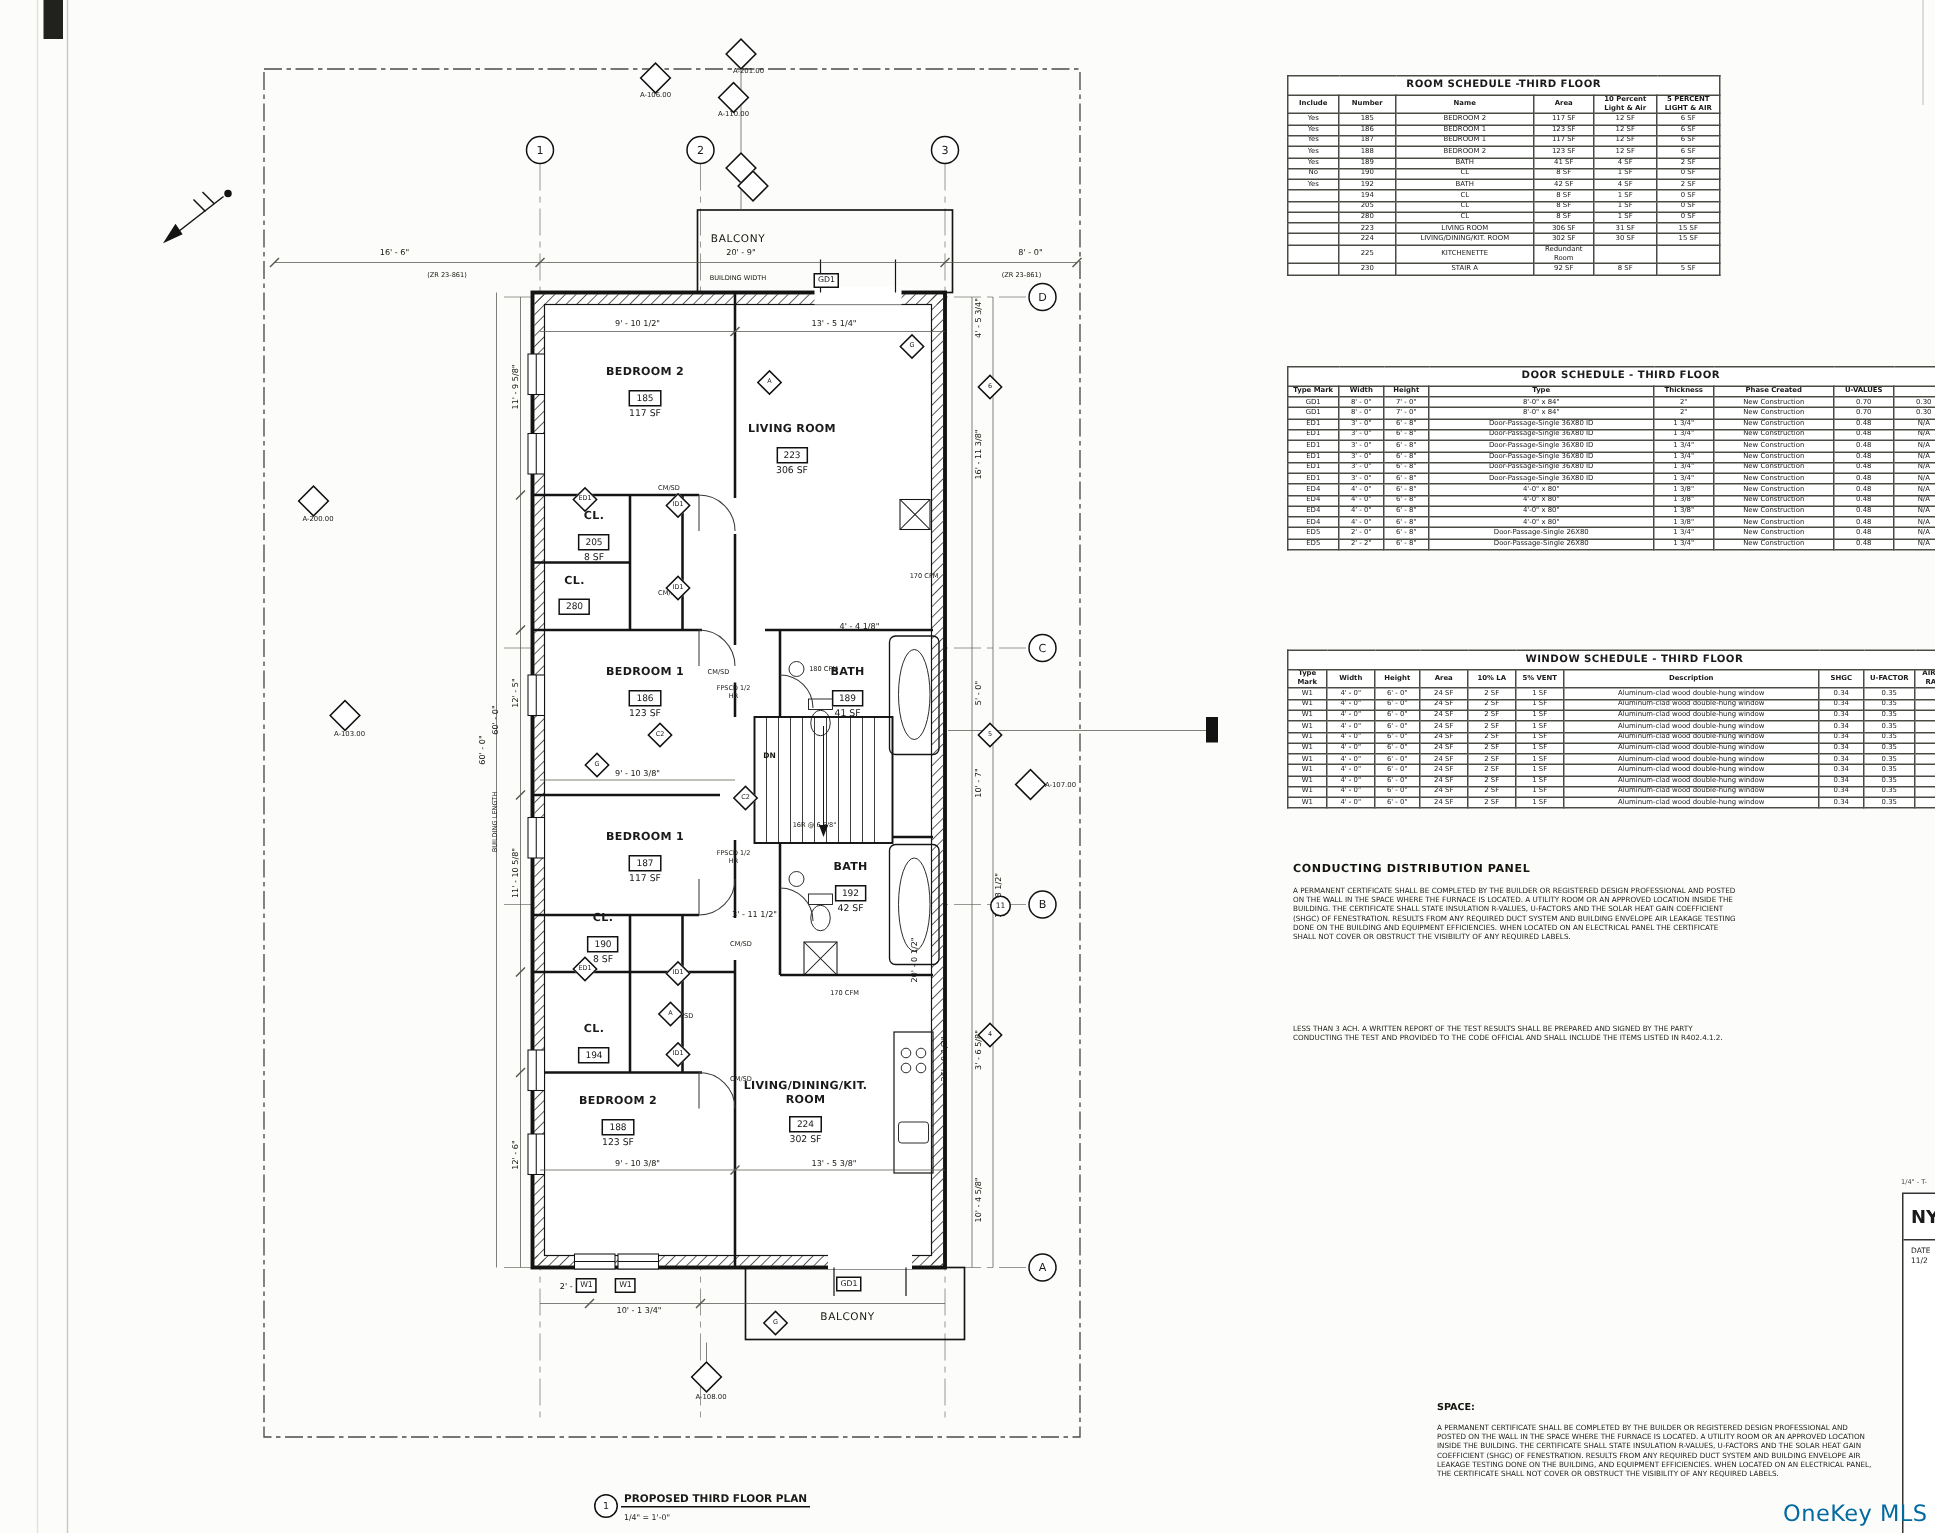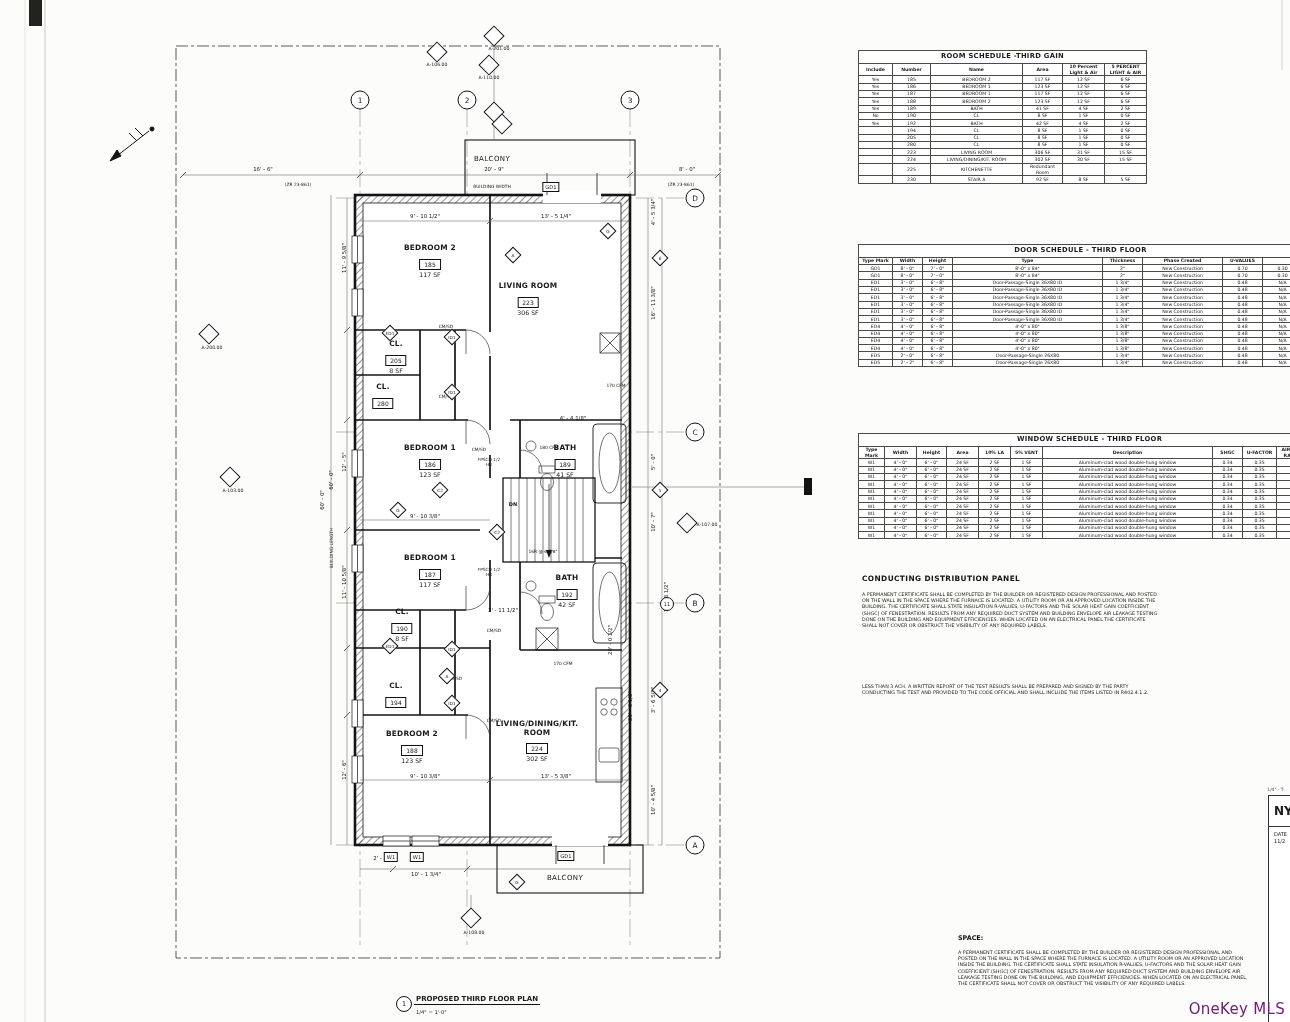--- a/index.html
+++ b/index.html
@@ -41,21 +41,21 @@
   table.sched .sched-title{font-size:6.8px;font-weight:bold;padding:2px 0;letter-spacing:.3px;}
   table.sched th{font-weight:bold;}
   
   .para{position:absolute;font-size:4.8px;line-height:1.3;color:#22211d;}
   .h-title{position:absolute;font-weight:bold;color:#15140f;}
   
   .callout-title{position:absolute;font-size:7px;font-weight:bold;border-bottom:1px solid #111;padding:0 2px 1px 2px;}
   .callout-scale{position:absolute;font-size:5.2px;}
   
   .tblock{position:absolute;border:1px solid #333;background:#fff;}
-  .watermark{position:absolute;right:5px;bottom:4px;font-size:15px;color:#701a75;letter-spacing:.3px;}
+  .watermark{position:absolute;right:5px;bottom:4px;font-size:15px;color:#0369a1;letter-spacing:.3px;}
 </style>
 </head>
 <body>
 
 <div class="sheet">
 
   <svg class="abs" style="left:0;top:0" width="1290" height="1022" viewBox="0 0 1290 1022">
     <defs>
       <pattern id="hatch" patternUnits="userSpaceOnUse" width="5" height="5" patternTransform="rotate(45)">
         <line x1="0" y1="0" x2="0" y2="5" stroke="#3d3d38" stroke-width="1.1"></line>
@@ -425,21 +425,21 @@
         <colgroup>
           <col style="width: 34px;">
           <col style="width: 38px;">
           <col style="width: 92px;">
           <col style="width: 40px;">
           <col style="width: 42px;">
           <col style="width: 42px;">
         </colgroup>
         <tbody>
           <tr>
-            <td colspan="6" class="sched-title">ROOM SCHEDULE -THIRD GAIN</td>
+            <td colspan="6" class="sched-title">ROOM SCHEDULE -THIRD FLOOR</td>
           </tr>
           <tr>
             <th>Include</th>
             <th>Number</th>
             <th>Name</th>
             <th>Area</th>
             <th>10 Percent Light &amp; Air</th>
             <th>5 PERCENT LIGHT &amp; AIR</th>
           </tr>
           <tr>

